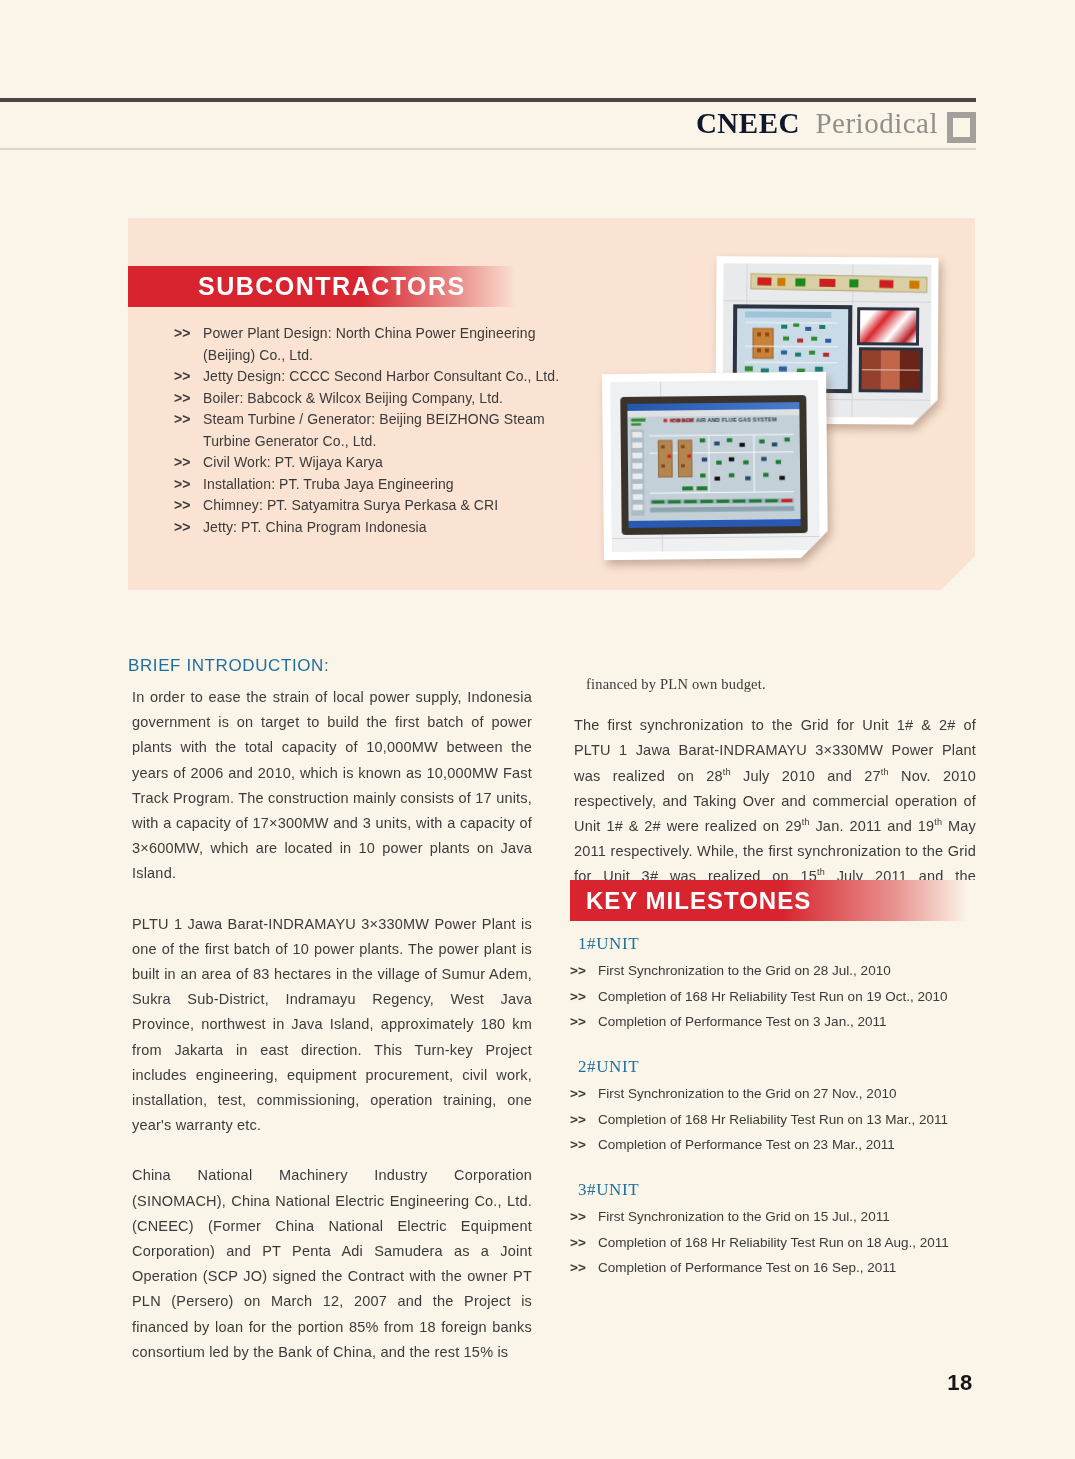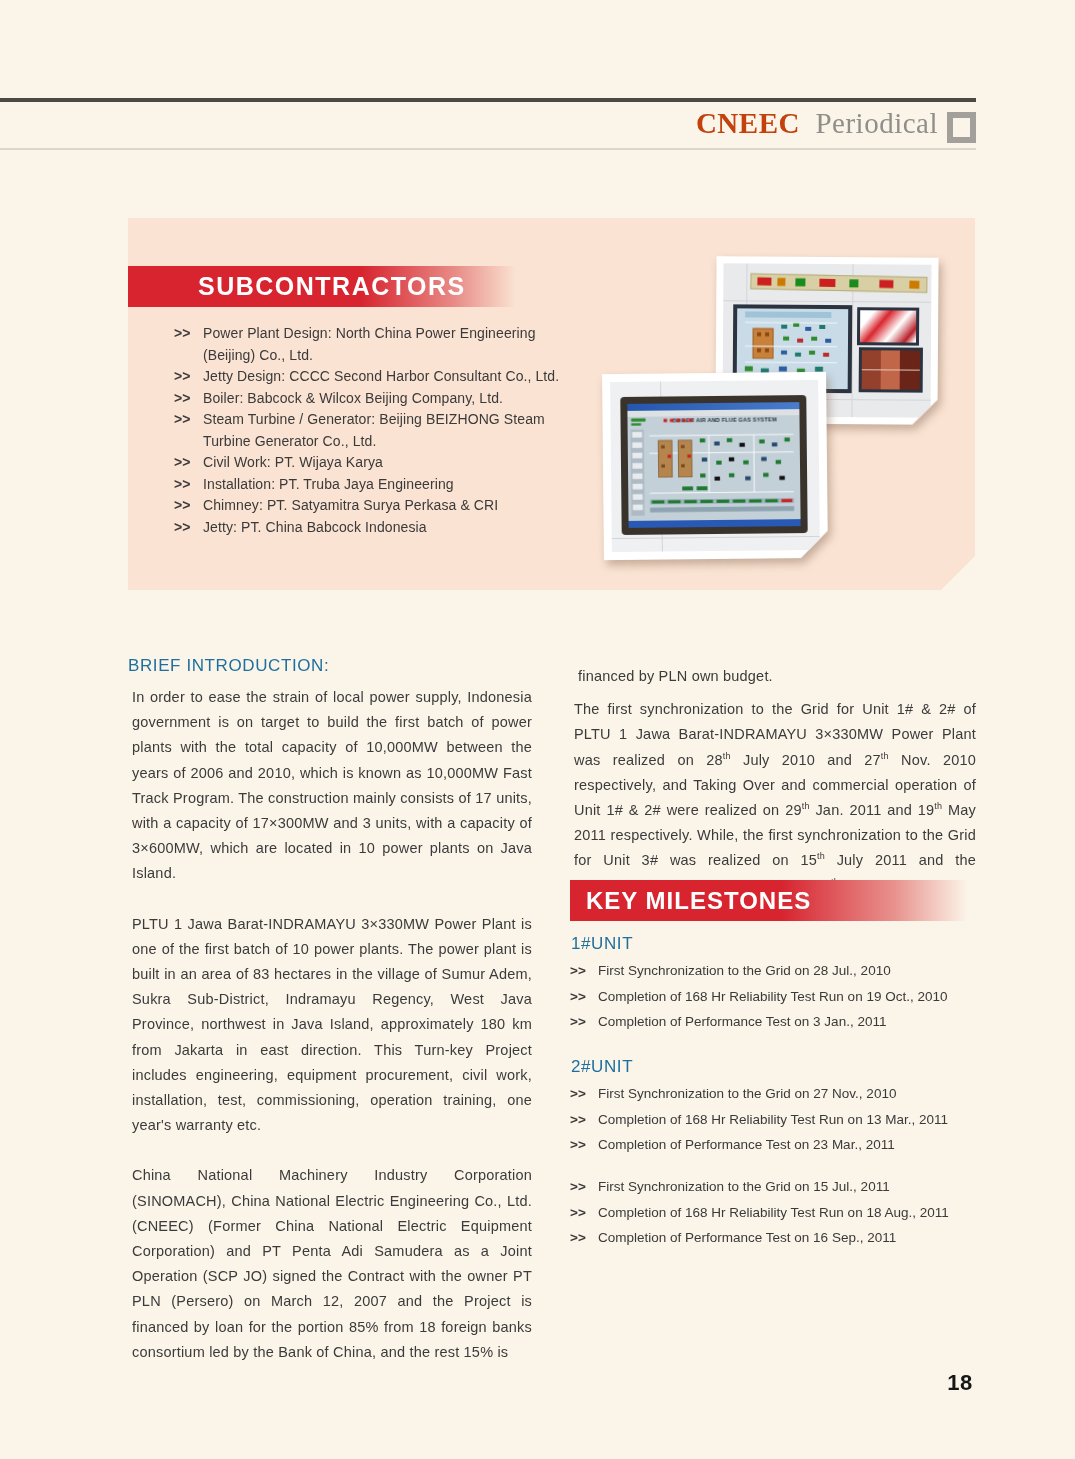--- a/index.html
+++ b/index.html
@@ -4,21 +4,21 @@
 <style>
   html,body{margin:0;padding:0;background:#fbf5e9;}
   .page{position:relative;width:1075px;height:1459px;background:#fbf5e9;overflow:hidden;
         font-family:"Liberation Sans",sans-serif;color:#3b3b3b;}
 
   
   .rule-dark{position:absolute;left:0;top:98px;width:976px;height:4px;background:#4c4944;}
   .rule-light{position:absolute;left:0;top:148px;width:976px;height:2px;background:#dcd6c6;}
   .brand{position:absolute;left:0;top:107px;width:938px;text-align:right;
          font-family:"Liberation Serif",serif;font-size:29px;letter-spacing:.5px;white-space:nowrap;}
-  .brand .b{font-weight:bold;color:#c2410c;text-align:center;}
+  .brand .b{font-weight:bold;color:#0f172a;text-align:center;}
   .brand .l{color:#908e8a;}
   .brand-square{position:absolute;left:947px;top:112px;width:17px;height:19px;border:6px solid #a3a09b;background:transparent;}
 
   
   .panel{position:absolute;left:128px;top:218px;width:847px;height:372px;background:#fae3d2;
          clip-path:polygon(0 0,100% 0,100% calc(100% - 34px),calc(100% - 34px) 100%,0 100%);}
   .banner{position:absolute;height:41px;color:#fff;font-weight:bold;white-space:nowrap;}
   .banner-sub{left:128px;top:266px;width:388px;
          background:linear-gradient(to right,#d7242f 0%,#d7242f 60%,#e88a86 84%,#fae3d2 100%);
          font-size:25px;letter-spacing:1.5px;line-height:41px;padding-left:70px;box-sizing:border-box;}
@@ -55,30 +55,30 @@
   .menubar{position:absolute;left:0;right:0;top:7px;height:6px;background:#dde1e4;}
   .taskbar{position:absolute;left:0;right:0;bottom:0;height:7px;background:#2859b5;}
   .scr-title{position:absolute;left:26%;top:14px;font-size:5.5px;font-weight:bold;color:#26303a;letter-spacing:.2px;white-space:nowrap;}
 
   
   .col-left{position:absolute;left:128px;top:656px;width:404px;}
   .col-right{position:absolute;left:570px;top:656px;width:406px;}
   .h-blue{color:#1e6f9e;font-size:17px;letter-spacing:.6px;font-weight:normal;margin:0 0 9px 0;}
   .para{font-size:14.5px;line-height:25.2px;text-align:justify;letter-spacing:.2px;margin:0 0 25px 4px;color:#3b3b3b;}
   .para:last-child{margin-bottom:0;}
-  .cont-line{font-size:14.5px;line-height:25.2px;letter-spacing:.2px;margin:8px;}
+  .cont-line{font-size:14.5px;line-height:25.2px;letter-spacing:.2px;margin:16px;font-family:Liberation Serif, serif;}
   .sync{margin-top:5px;}
   .sync sup{font-size:9px;line-height:0;vertical-align:super;}
 
   .banner-key{left:570px;top:880px;width:406px;
          background:linear-gradient(to right,#d7242f 0%,#d7242f 52%,#e8928e 80%,#fbf5e9 98%);
          font-size:24px;letter-spacing:1px;line-height:41px;padding-left:16px;box-sizing:border-box;}
   .milestones{position:absolute;left:570px;top:934px;width:412px;}
   .unit{margin-bottom:28px;}
-  .unit h3{margin:0 0 10px 1px;}
+  .unit h3{margin:0 0 10px 8px;font-family:Liberation Serif, serif;}
   .ms-item{display:flex;align-items:flex-start;font-size:13.5px;line-height:14px;margin-bottom:11.5px;color:#3a3a3a;}
   .ms-item .bl{width:28px;flex:0 0 28px;font-weight:bold;}
 
   .page-num{position:absolute;left:942px;top:1370px;width:36px;text-align:center;
             font-size:22px;font-weight:bold;color:#161616;letter-spacing:.5px;}
 </style>
 </head>
 <body>
 
 <div class="page">
@@ -248,21 +248,21 @@
     <div class="sub-item">
         <span class="bl">&gt;&gt;</span>
         <span class="tx">Installation: PT. Truba Jaya Engineering</span>
       </div>
     <div class="sub-item">
         <span class="bl">&gt;&gt;</span>
         <span class="tx">Chimney: PT. Satyamitra Surya Perkasa &amp; CRI</span>
       </div>
     <div class="sub-item">
         <span class="bl">&gt;&gt;</span>
-        <span class="tx">Jetty: PT. China Babcock Indonesia</span>
+        <span class="tx">Jetty: PT. China Program Indonesia</span>
       </div>
   </div>
 
   <div class="col-left">
     <h2 class="h-blue">BRIEF INTRODUCTION:</h2>
     <p class="para">In order to ease the strain of local power supply, Indonesia government is on target to build the first batch of power plants with the total capacity of 10,000MW between the years of 2006 and 2010, which is known as 10,000MW Fast Track Program. The construction mainly consists of 17 units, with a capacity of 17×300MW and 3 units, with a capacity of 3×600MW, which are located in 10 power plants on Java Island.</p>
     <p class="para">PLTU 1 Jawa Barat-INDRAMAYU 3×330MW Power Plant is one of the first batch of 10 power plants. The power plant is built in an area of 83 hectares in the village of Sumur Adem, Sukra Sub-District, Indramayu Regency, West Java Province, northwest in Java Island, approximately 180 km from Jakarta in east direction. This Turn-key Project includes engineering, equipment procurement, civil work, installation, test, commissioning, operation training, one year's warranty etc.</p>
     <p class="para">China National Machinery Industry Corporation (SINOMACH), China National Electric Engineering Co., Ltd. (CNEEC) (Former China National Electric Equipment Corporation) and PT Penta Adi Samudera as a Joint Operation (SCP JO) signed the Contract with the owner PT PLN (Persero) on March 12, 2007 and the Project is financed by loan for the portion 85% from 18 foreign banks consortium led by the Bank of China, and the rest 15% is</p>
   </div>
 
@@ -300,20 +300,21 @@
       <div class="ms-item">
           <span class="bl">&gt;&gt;</span>
           <span>Completion of 168 Hr Reliability Test Run on 13 Mar., 2011</span>
         </div>
       <div class="ms-item">
           <span class="bl">&gt;&gt;</span>
           <span>Completion of Performance Test on 23 Mar., 2011</span>
         </div>
     </div>
     <div class="unit">
+      <h3 class="h-blue">3#UNIT</h3>
       <div class="ms-item">
           <span class="bl">&gt;&gt;</span>
           <span>First Synchronization to the Grid on 15 Jul., 2011</span>
         </div>
       <div class="ms-item">
           <span class="bl">&gt;&gt;</span>
           <span>Completion of 168 Hr Reliability Test Run on 18 Aug., 2011</span>
         </div>
       <div class="ms-item">
           <span class="bl">&gt;&gt;</span>

